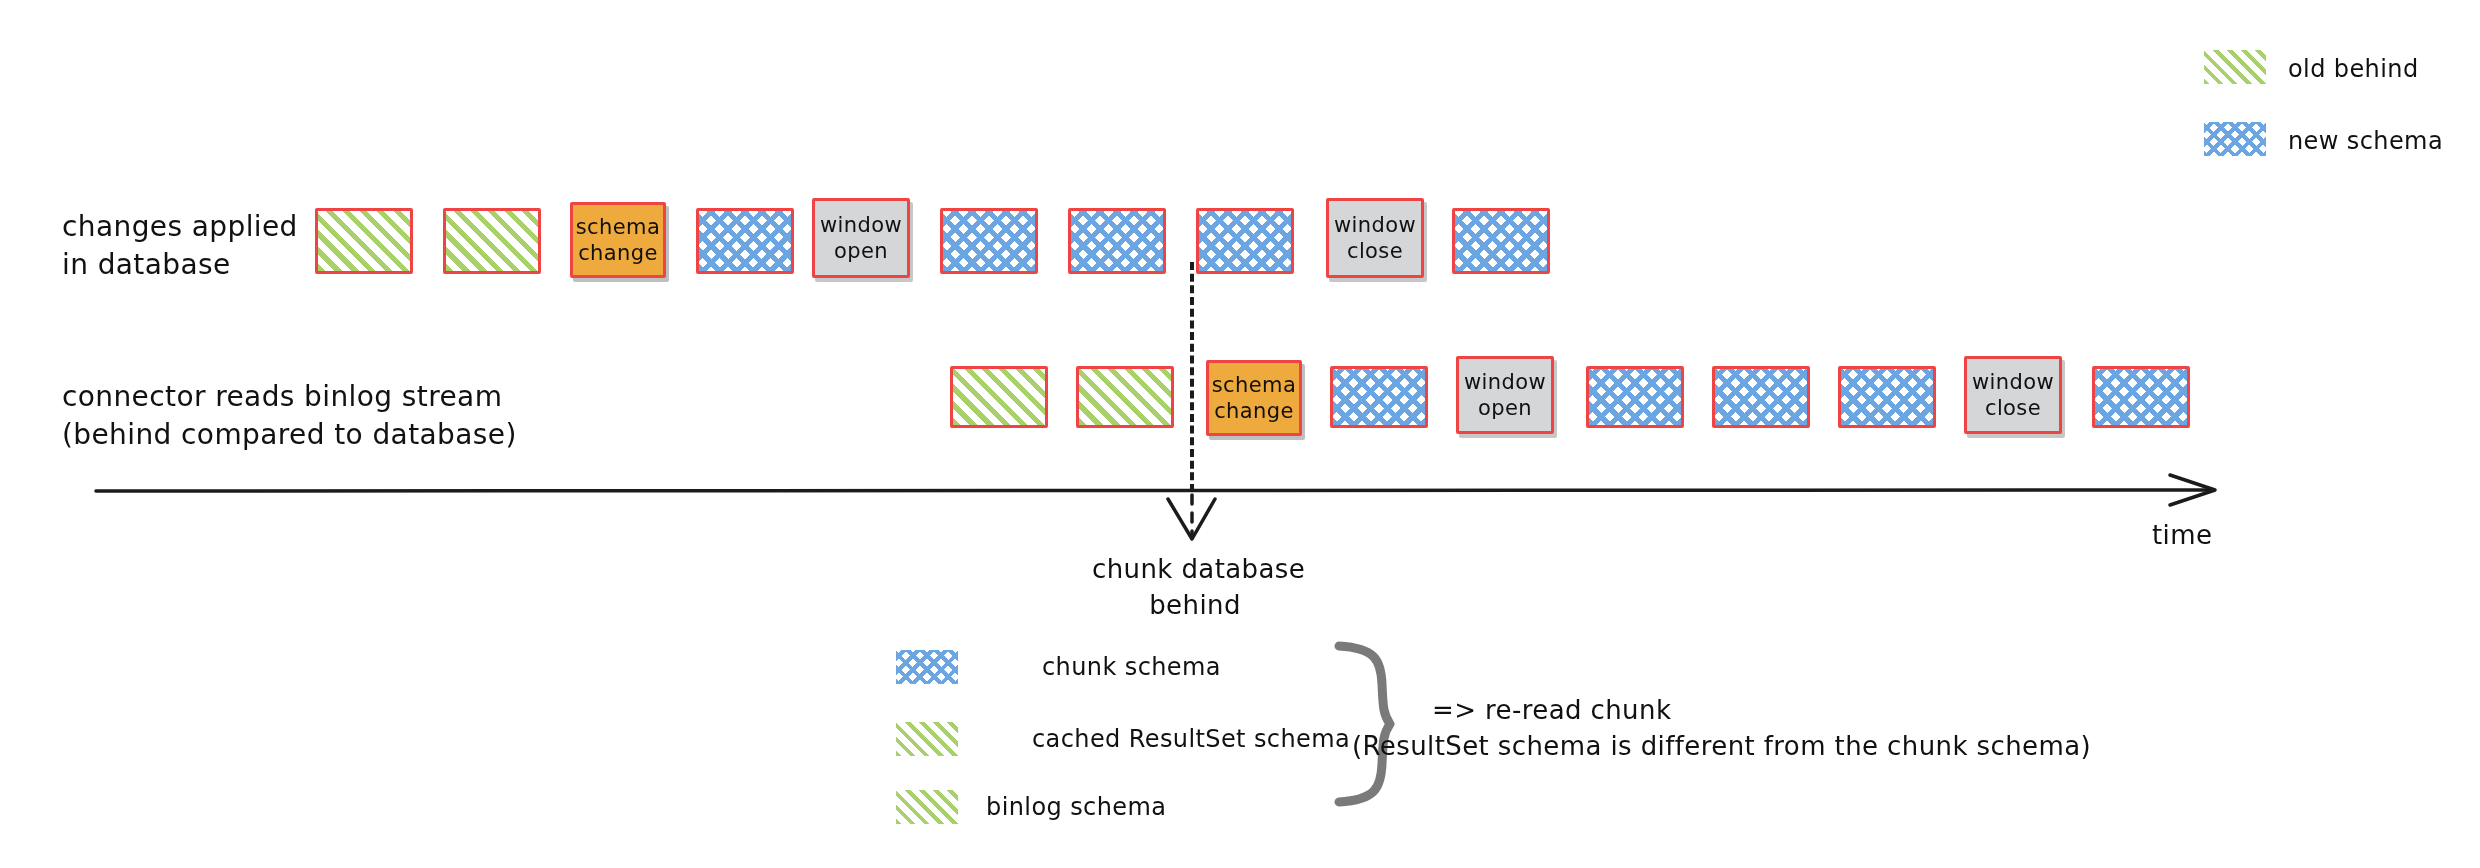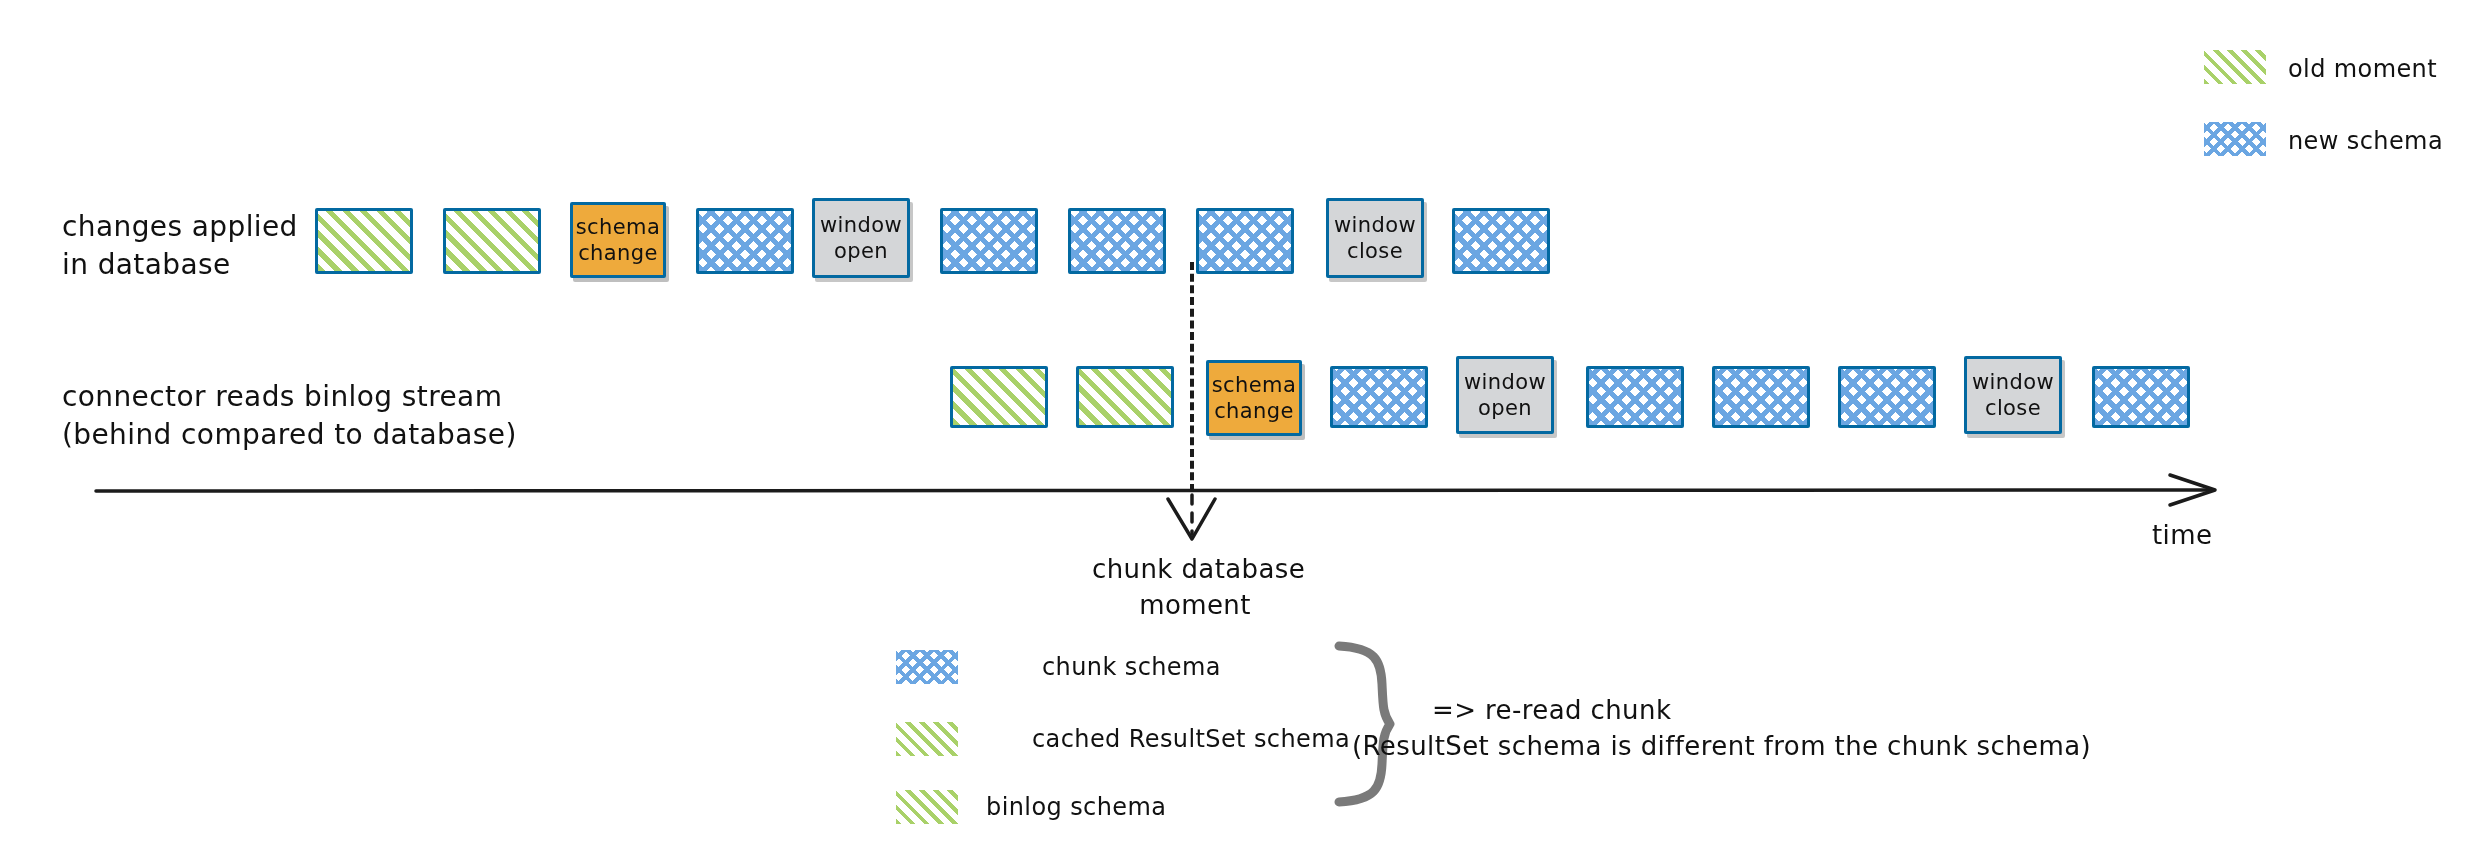--- a/index.html
+++ b/index.html
@@ -33,21 +33,21 @@
   .row-label {
     position: absolute;
     font-size: 28px;
     line-height: 38px;
   }
 
   
   .box {
     position: absolute;
     box-sizing: border-box;
-    border: 3px solid #0369a1;
+    border: 3px solid #ef4444;
     border-radius: 2px;
     display: flex;
     align-items: center;
     justify-content: center;
     text-align: center;
     font-size: 21px;
     line-height: 26px;
     color: #111;
   }
   .box.green {
@@ -136,21 +136,21 @@
     line-height: 36px;
   }
 </style>
 </head>
 <body>
 
 <div class="stage">
 
   <div>
     <div class="swatch green" style="left:2204px; top:50px;"></div>
-    <div class="legend-text hand" style="left:2288px; top:54px;">old moment</div>
+    <div class="legend-text hand" style="left:2288px; top:54px;">old behind</div>
 
     <div class="swatch blue" style="left:2204px; top:122px;"></div>
     <div class="legend-text hand" style="left:2288px; top:126px;">new schema</div>
   </div>
 
   <div class="row-label hand" style="left:62px; top:208px;">changes applied</div>
   <div class="row-label hand" style="left:62px; top:246px;">in database</div>
 
   <div class="box green" style="left:315px;  top:208px; width:98px; height:66px;"></div>
   <div class="box green" style="left:443px;  top:208px; width:98px; height:66px;"></div>
@@ -214,21 +214,21 @@
                C 1375 648, 1381 660, 1382 684
                C 1383 706, 1383 714, 1390 724
                C 1383 734, 1383 742, 1382 764
                C 1381 788, 1375 800, 1339 802"></path>
     </g>
   </svg>
 
   <div class="axis-caption hand" style="left:2152px; top:520px;">time</div>
 
   <div class="moment-caption hand" style="left:1092px; top:552px; width:206px;">chunk database</div>
-  <div class="moment-caption hand" style="left:1092px; top:588px; width:206px;">moment</div>
+  <div class="moment-caption hand" style="left:1092px; top:588px; width:206px;">behind</div>
 
   <div>
     <div class="swatch blue" style="left:896px; top:650px;"></div>
     <div class="legend-text hand" style="left:1042px; top:652px;">chunk schema</div>
 
     <div class="swatch green" style="left:896px; top:722px;"></div>
     <div class="legend-text hand" style="left:1032px; top:724px;">cached ResultSet schema</div>
 
     <div class="swatch green" style="left:896px; top:790px;"></div>
     <div class="legend-text hand" style="left:986px; top:792px;">binlog schema</div>

